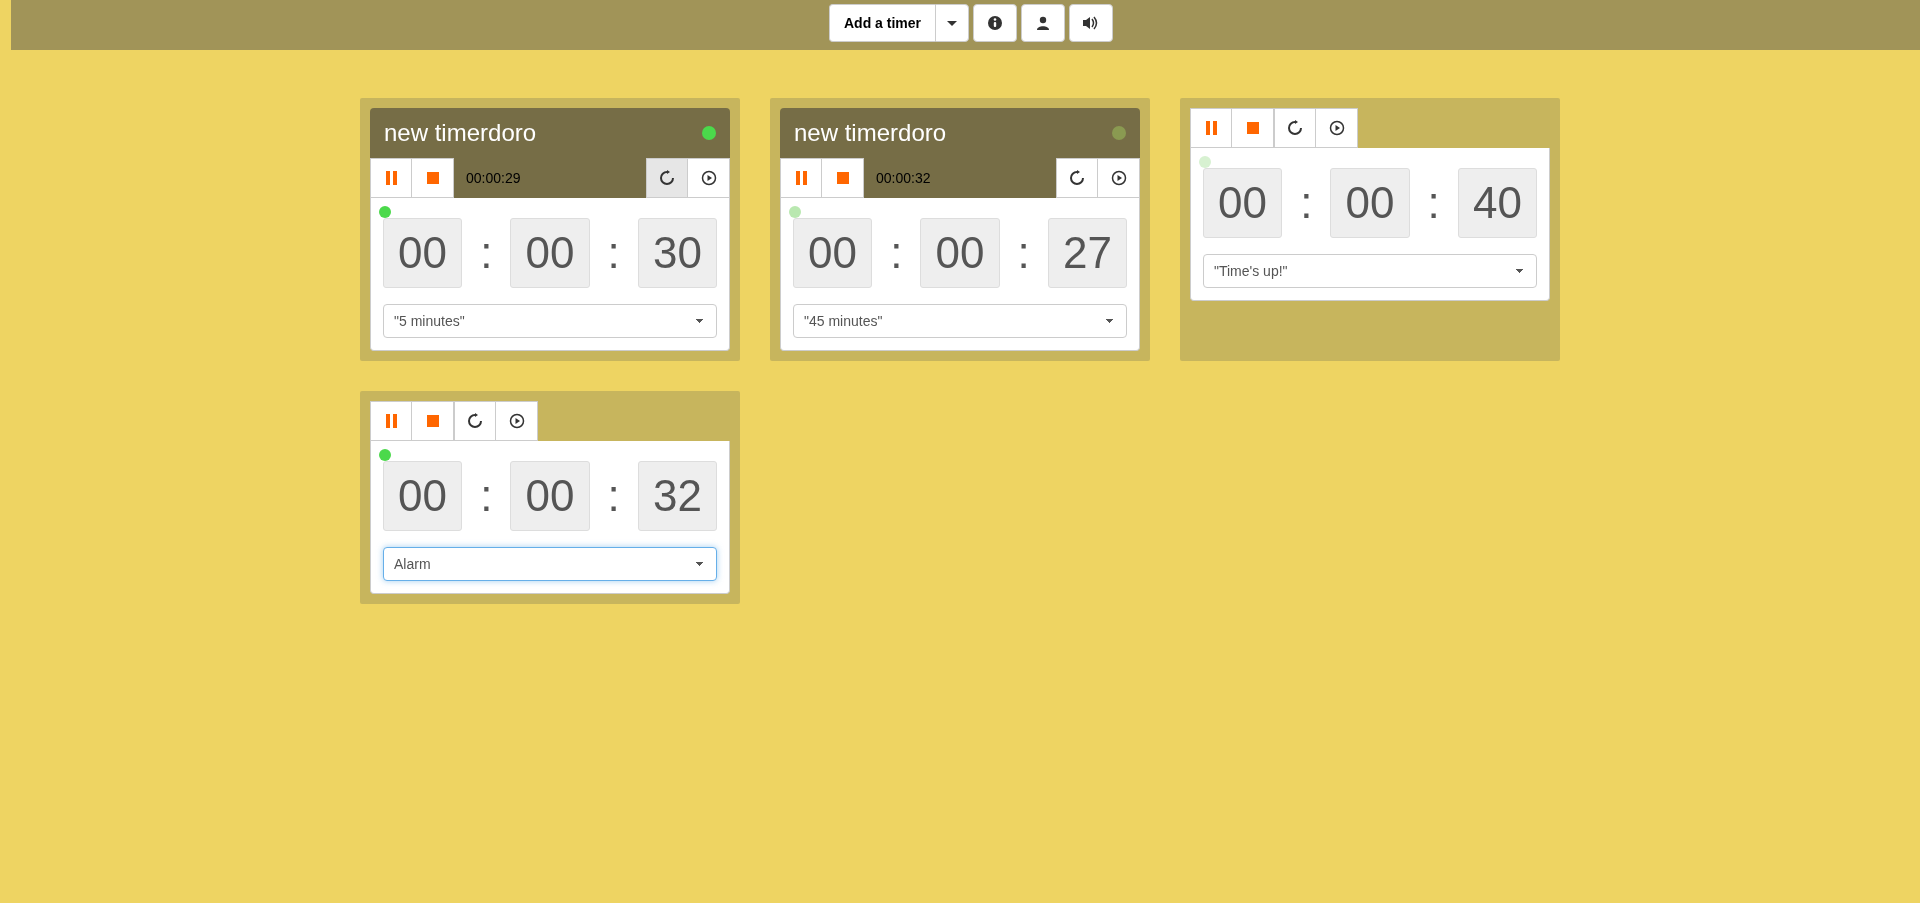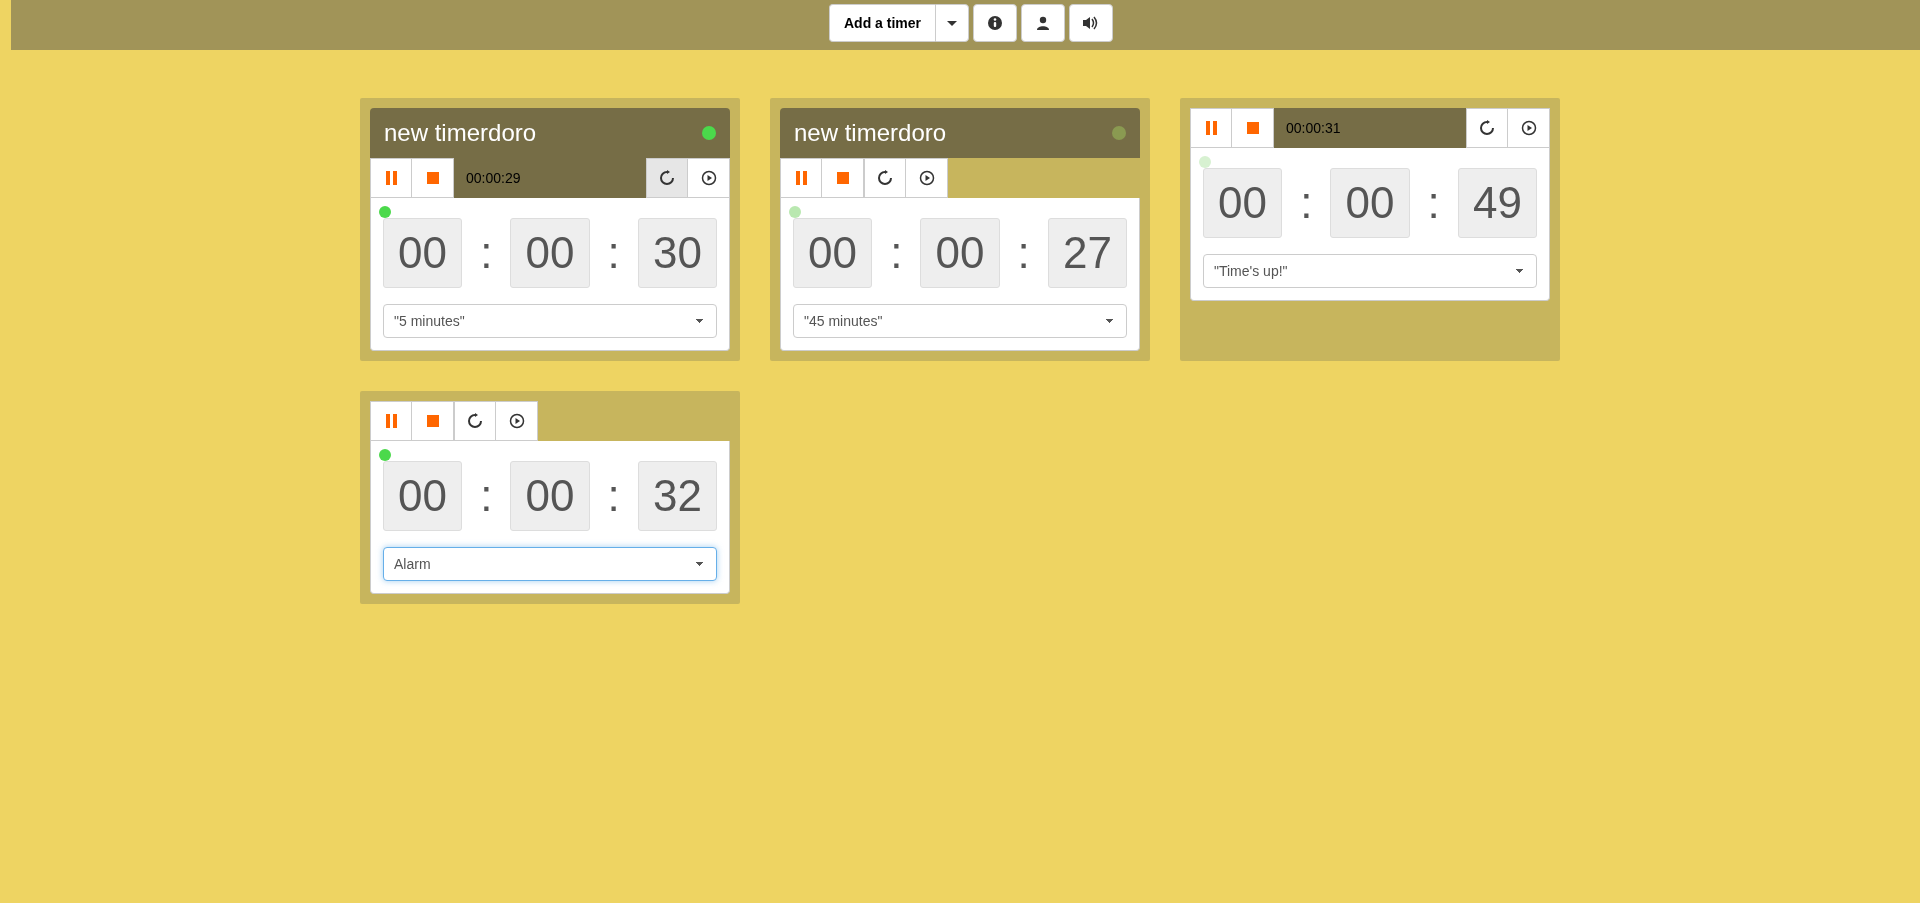--- a/index.html
+++ b/index.html
@@ -139,20 +139,21 @@
           <button class="ctrl-btn">
             <span class="pause-icon">
               <span></span>
               <span></span>
             </span>
           </button>
           <button class="ctrl-btn">
             <span class="stop-icon"></span>
           </button>
         </div>
+        <div class="ctrl-mid">00:00:32</div>
         <div class="ctrl-right">
           <button class="ctrl-btn">
             <svg width="16" height="16" viewBox="0 0 16 16">
               <path d="M8 2 A6 6 0 1 0 14 8" stroke="#333" stroke-width="2" fill="none"></path>
               <path d="M8 0 L8 4 L11 2 Z" fill="#333"></path>
             </svg>
           </button>
           <button class="ctrl-btn">
             <svg width="16" height="16" viewBox="0 0 16 16">
               <circle cx="8" cy="8" r="6.5" stroke="#333" stroke-width="1.5" fill="none"></circle>
@@ -175,42 +176,41 @@
           <button class="ctrl-btn">
             <span class="pause-icon">
               <span></span>
               <span></span>
             </span>
           </button>
           <button class="ctrl-btn">
             <span class="stop-icon"></span>
           </button>
         </div>
-        <div class="ctrl-mid">00:00:31</div>
         <div class="ctrl-right">
           <button class="ctrl-btn">
             <svg width="16" height="16" viewBox="0 0 16 16">
               <path d="M8 2 A6 6 0 1 0 14 8" stroke="#333" stroke-width="2" fill="none"></path>
               <path d="M8 0 L8 4 L11 2 Z" fill="#333"></path>
             </svg>
           </button>
           <button class="ctrl-btn">
             <svg width="16" height="16" viewBox="0 0 16 16">
               <circle cx="8" cy="8" r="6.5" stroke="#333" stroke-width="1.5" fill="none"></circle>
               <path d="M6.5 5 L11 8 L6.5 11 Z" fill="#333"></path>
             </svg>
           </button>
         </div>
       </div>
       <div class="body-panel"><span class="small-dot sdot-vpale"></span><div class="time-display">
           <div class="time-seg">00</div>
           <div class="time-colon">:</div>
           <div class="time-seg">00</div>
           <div class="time-colon">:</div>
-          <div class="time-seg">49</div>
+          <div class="time-seg">40</div>
         </div><select class="alarm-select"><option>"Time's up!"</option></select></div>
     </div>
     <div class="timer-card">
       <div class="controls-row">
         <div class="ctrl-left">
           <button class="ctrl-btn">
             <span class="pause-icon">
               <span></span>
               <span></span>
             </span>

